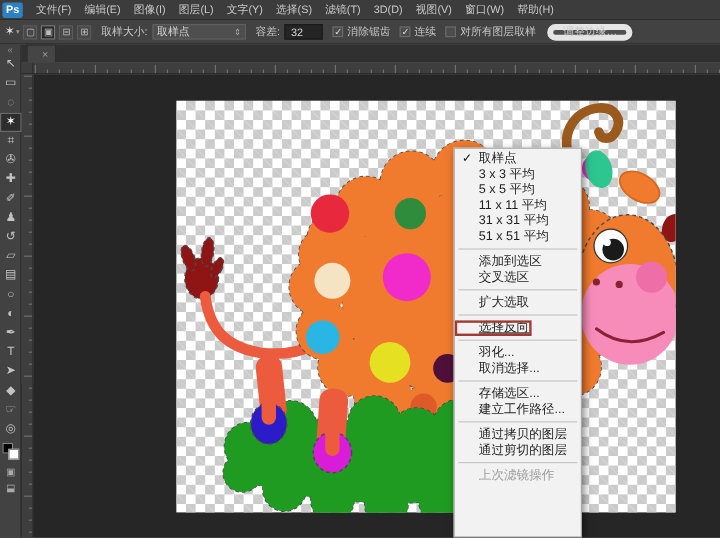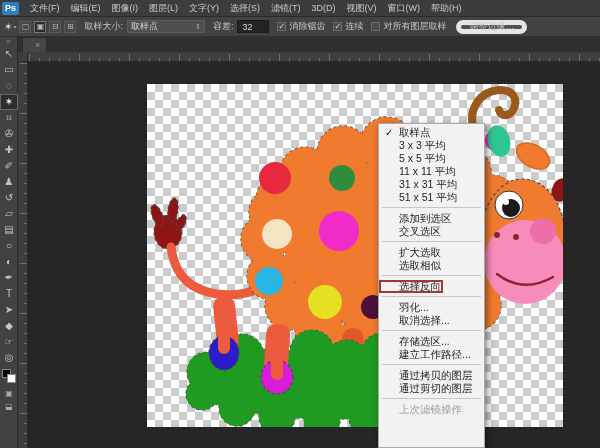--- a/index.html
+++ b/index.html
@@ -380,21 +380,20 @@
       <div class="cm-item"><span>3 x 3 平均</span></div>
       <div class="cm-item"><span>5 x 5 平均</span></div>
       <div class="cm-item"><span>11 x 11 平均</span></div>
       <div class="cm-item"><span>31 x 31 平均</span></div>
       <div class="cm-item"><span>51 x 51 平均</span></div>
       <div class="cm-sep"></div>
       <div class="cm-item"><span>添加到选区</span></div>
       <div class="cm-item"><span>交叉选区</span></div>
       <div class="cm-sep"></div>
       <div class="cm-item"><span>扩大选取</span></div>
-      <div class="cm-item"><span>选取相似</span></div>
       <div class="cm-sep"></div>
       <div class="cm-item highlighted"><span>选择反向</span></div>
       <div class="cm-sep"></div>
       <div class="cm-item"><span>羽化...</span></div>
       <div class="cm-item"><span>取消选择...</span></div>
       <div class="cm-sep"></div>
       <div class="cm-item"><span>存储选区...</span></div>
       <div class="cm-item"><span>建立工作路径...</span></div>
       <div class="cm-sep"></div>
       <div class="cm-item"><span>通过拷贝的图层</span></div>

